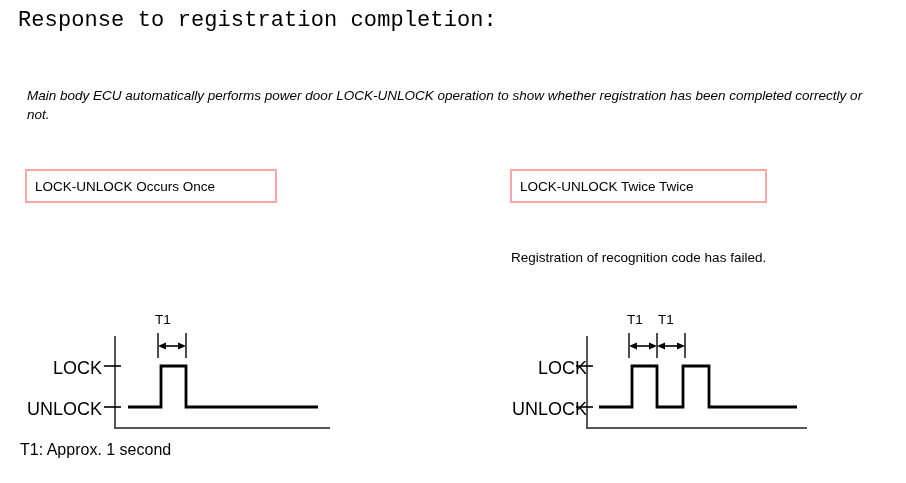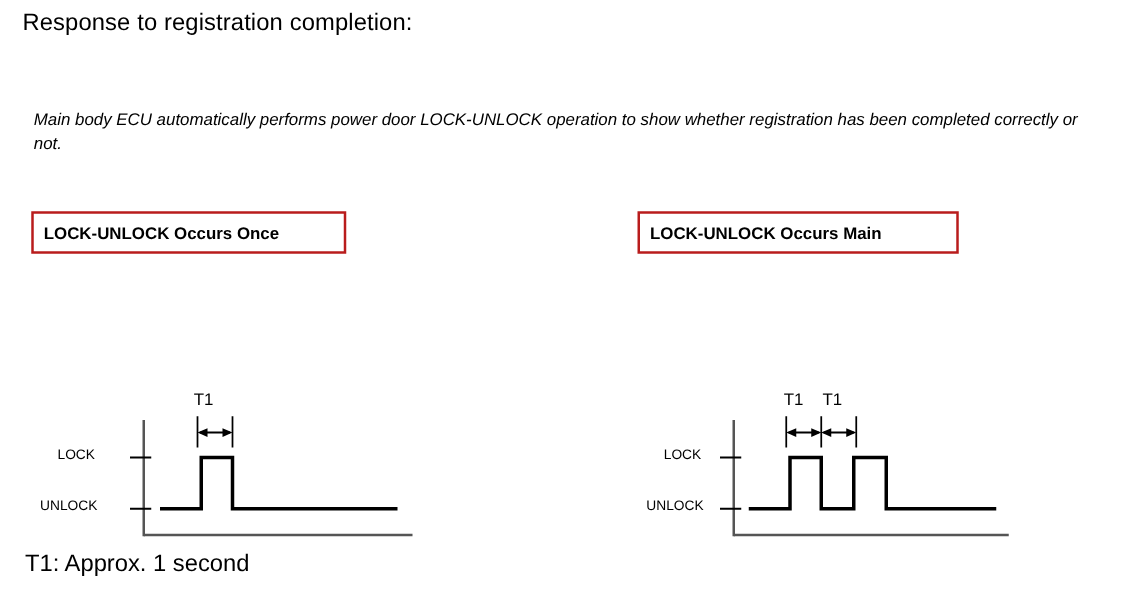--- a/index.html
+++ b/index.html
@@ -13,79 +13,79 @@
     position: relative;
     font-family: "Liberation Sans", sans-serif;
     color: #000000;
     overflow: hidden;
   }
   .abs { position: absolute; }
 
   #page-title {
     left: 18px;
     top: 8px;
-    font-size: 19px;
+    font-size: 22px;
     letter-spacing: 0.1px;
     white-space: nowrap;
+    font-family: Liberation Mono, monospace;
   }
 
   #intro-paragraph {
     left: 27px;
     top: 86px;
     width: 850px;
     font-size: 13.5px;
     line-height: 19px;
     font-style: italic;
   }
 
   .panel { position: absolute; top: 0; }
   #panel-left  { left: 0; width: 480px; height: 483px; }
   #panel-right { left: 477px; width: 429px; height: 483px; }
 
   .title-box {
     position: absolute;
     top: 169px;
     height: 34px;
-    border: 2px solid #b91c1c;
+    border: 2px solid #fca5a5;
     box-sizing: border-box;
     display: flex;
     align-items: center;
     padding-left: 8px;
     font-size: 13.5px;
     background: #fff;
-    font-weight: bold;
   }
   #panel-left .title-box  { left: 25px; width: 252px; }
   #panel-right .title-box { left: 33px; width: 257px; }
 
   .desc {
     position: absolute;
     top: 248px;
     font-size: 13.5px;
     line-height: 19px;
     width: 330px;
   }
   #panel-left .desc  { left: 27px; }
   #panel-right .desc { left: 34px; }
 
   .wave-wrap { position: absolute; top: 312px; left: 0; }
 
   .axis-label {
     position: absolute;
-    font-size: 11px;
-    text-align: center;
+    font-size: 18px;
+    text-align: right;
     white-space: nowrap;
   }
 
   svg.wave { position: absolute; top: 0; display: block; }
 
   #footnote {
     left: 20px;
     top: 441px;
-    font-size: 19px;
+    font-size: 16px;
     white-space: nowrap;
   }
 </style>
 </head>
 <body>
 
 <div class="abs" id="page-title">Response to registration completion:</div>
 
 <div class="abs" id="intro-paragraph">Main body ECU automatically performs power door LOCK-UNLOCK operation to show whether registration has been completed correctly or not.</div>
 
@@ -120,23 +120,24 @@
       <line x1="104" y1="95" x2="121" y2="95" stroke="#000" stroke-width="1.6"></line>
 
       <polyline points="128,95 161,95 161,54 186,54 186,95 318,95" fill="none" stroke="#000" stroke-width="2.8" stroke-linejoin="miter" stroke-linecap="butt"></polyline>
     </svg>
   </div>
 </div>
 
 <div class="panel" id="panel-right">
 
   <div class="title-box">
-    <span>LOCK-UNLOCK Occurs Main</span>
+    <span>LOCK-UNLOCK Twice Twice</span>
   </div>
 
+  <div class="desc">Registration of recognition code has failed.</div>
 
   <div class="wave-wrap">
 
     <div class="axis-label" style="left:28px; top:46px; width:82px;">LOCK</div>
     <div class="axis-label" style="left:16px; top:87px; width:94px;">UNLOCK</div>
 
     <div class="abs" style="left:150px; top:0px; font-size:13.5px;">T1</div>
     <div class="abs" style="left:181px; top:0px; font-size:13.5px;">T1</div>
 
     <svg class="wave" width="400" height="125" viewBox="0 0 400 125">

